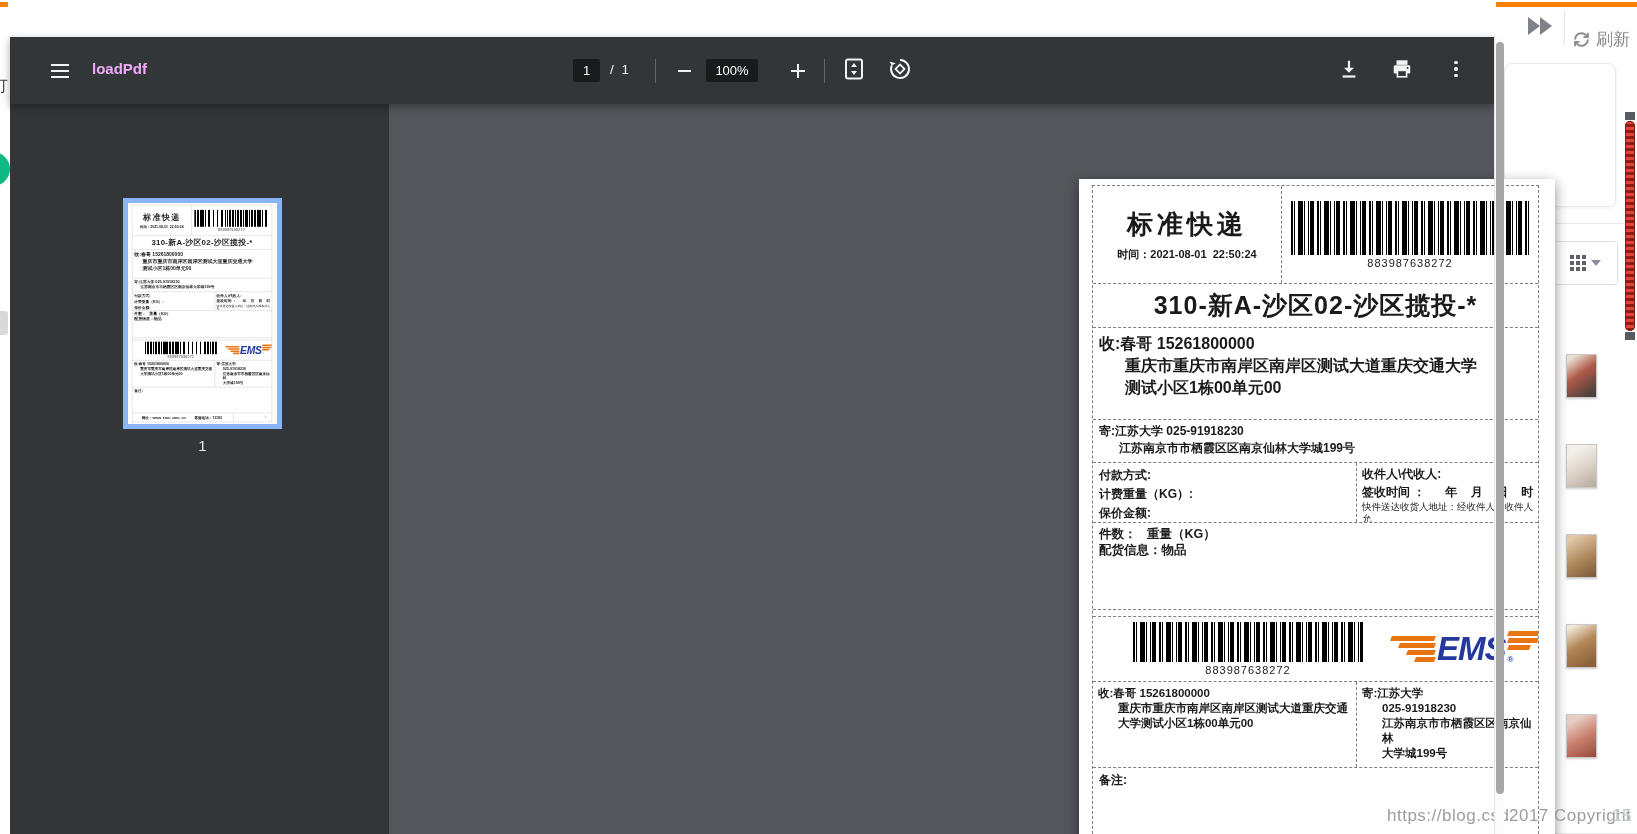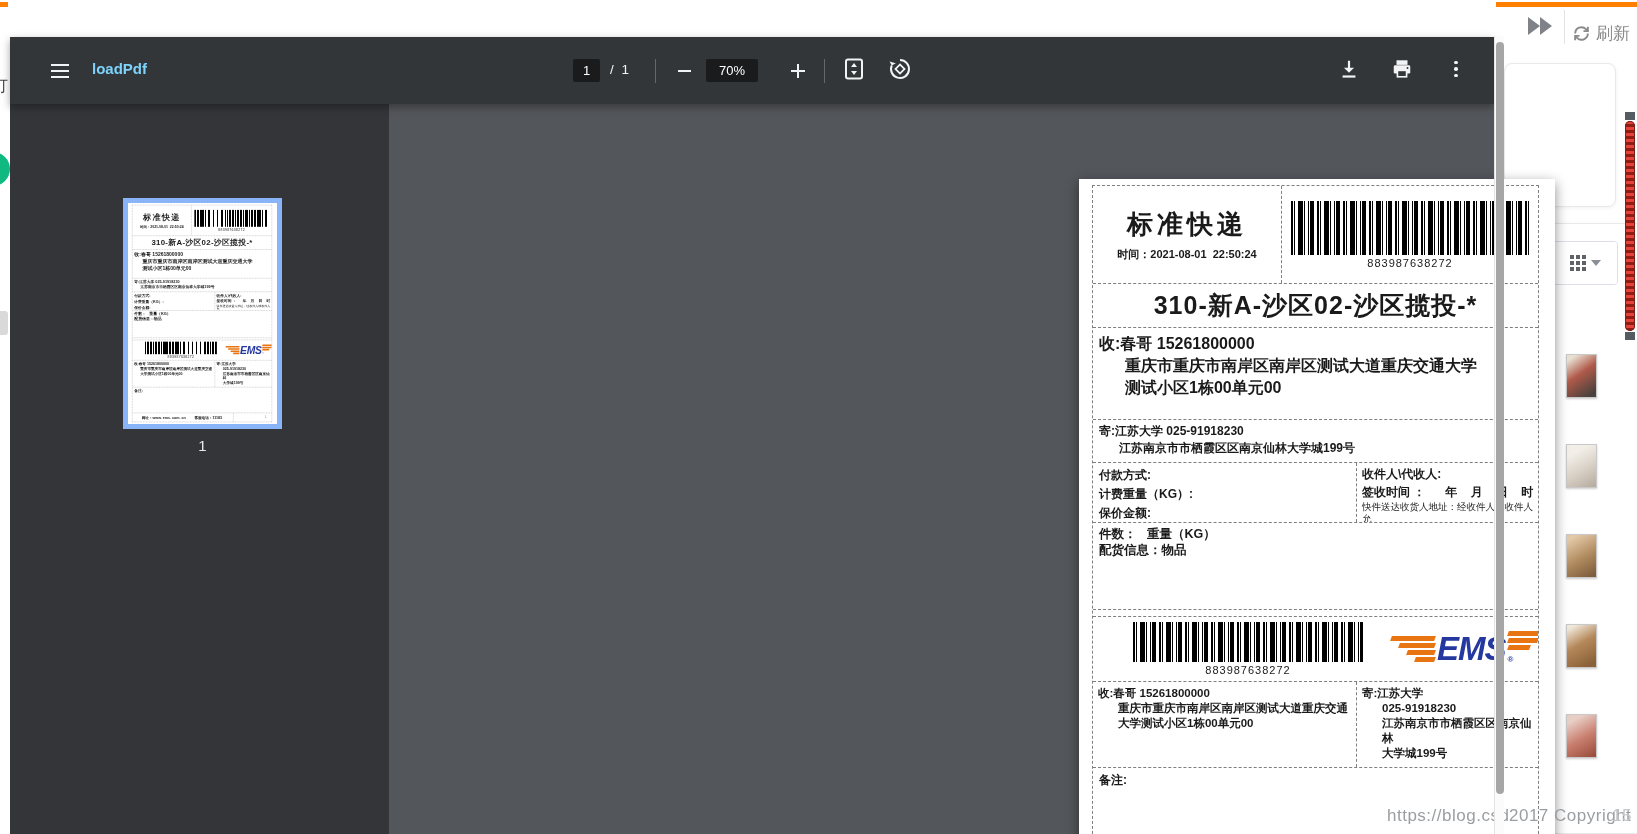--- a/index.html
+++ b/index.html
@@ -21,21 +21,21 @@
                border-bottom:1px solid #ededed; z-index:40; }
   .print-btn { position:absolute; left:18px; top:6px; padding:4px 11px; background:#f3f3f3;
                border:1px solid #c9c9c9; border-radius:2px; font-size:14px; color:#5f5f5f; cursor:default; }
 
   .topright-bar { position:absolute; left:1504px; top:8px; width:133px; height:40px; z-index:10; }
   .ff-icon { position:absolute; left:24px; top:9px; width:26px; height:18px; }
   .ff-icon i { position:absolute; top:0; width:0; height:0; border-top:9px solid transparent;
                border-bottom:9px solid transparent; border-left:12px solid #7f8288; }
   .ff-icon i:first-child { left:0; } .ff-icon i:last-child { left:12px; }
   .tr-divider { position:absolute; left:60px; top:2px; width:1px; height:34px; background:#e3e3e3; }
-  .refresh-wrap { position:absolute; left:68px; top:14px; display:flex; align-items:center; gap:5px;
+  .refresh-wrap { position:absolute; left:68px; top:20px; display:flex; align-items:center; gap:5px;
                   color:#8a8a8a; font-size:17px; }
 
   
   .card1 { position:absolute; left:1504px; top:63px; width:112px; height:144px; background:#fff;
            border:1px solid #e9e9e9; border-radius:8px; box-shadow:0 1px 4px rgba(0,0,0,.06); z-index:8; }
   .card2 { position:absolute; left:1496px; top:223px; width:160px; height:611px; background:#fff;
            border:1px solid #e9e9e9; border-radius:8px 0 0 0; box-shadow:0 1px 4px rgba(0,0,0,.06); z-index:8; }
   .btn-group { position:absolute; left:1500px; top:241px; height:44px; display:flex;
                border:1px solid #dcdfe6; border-radius:4px; overflow:hidden; background:#fff; z-index:9; }
   .bg-btn { width:52px; display:flex; align-items:center; justify-content:center; background:#fff; border:none; }
@@ -76,21 +76,21 @@
   .pdf-modal { position:absolute; left:10px; top:37px; width:1484px; height:797px; z-index:30; }
   .pdf-toolbar { position:absolute; left:0; top:0; width:1484px; height:67px; background:#323639;
                  box-shadow:0 3px 8px rgba(0,0,0,.35); z-index:34; color:#f1f3f4; }
   .pdf-sidebar { position:absolute; left:0; top:67px; width:379px; height:730px; background:#333538; z-index:31; }
   .pdf-content { position:absolute; left:379px; top:67px; width:1105px; height:730px; background:#53565a; z-index:31; }
 
   .tb-btn { position:absolute; background:none; border:none; display:flex; align-items:center; justify-content:center;
             width:28px; height:28px; cursor:default; }
   .hamburger { left:36px; top:20px; flex-direction:column; gap:4px; }
   .hamburger i { display:block; width:18px; height:2.2px; background:#f1f3f4; }
-  .pdf-title { position:absolute; left:82px; top:23px; font-size:15px; font-weight:bold; color:#7dd3fc; }
+  .pdf-title { position:absolute; left:82px; top:23px; font-size:15px; font-weight:bold; color:#f0abfc; }
 
   .page-box { position:absolute; left:563px; top:22px; width:27px; height:23px; background:#191b1c;
               border-radius:2px; color:#fff; font-size:13px; text-align:center; line-height:23px; }
   .page-total { position:absolute; left:600px; top:25px; font-size:13.5px; color:#f1f3f4; letter-spacing:2px; }
   .tb-sep { position:absolute; top:22px; width:1px; height:24px; background:rgba(255,255,255,.25); }
   .sep1 { left:645px; } .sep2 { left:814px; }
   .minus-btn { left:660px; top:20px; } .minus-btn i { width:13px; height:2px; background:#f1f3f4; }
   .zoom-box { position:absolute; left:696px; top:22px; width:52px; height:23px; background:#191b1c;
               border-radius:2px; color:#fff; font-size:13px; text-align:center; line-height:23px; }
   .plus-btn { left:774px; top:20px; position:absolute; }
@@ -466,21 +466,21 @@
           <i></i>
         </button>
       <div class="pdf-title">loadPdf</div>
 
       <div class="page-box">1</div>
       <div class="page-total"><span>/</span> <span>1</span></div>
       <div class="tb-sep sep1"></div>
       <button class="tb-btn minus-btn">
           <i></i>
         </button>
-      <div class="zoom-box">70%</div>
+      <div class="zoom-box">100%</div>
       <button class="tb-btn plus-btn">
           <span class="h"></span>
           <span class="v"></span>
         </button>
       <div class="tb-sep sep2"></div>
 
       <button class="tb-btn fit-btn">
         <svg width="24" height="24" viewBox="0 0 24 24">
           <rect x="4" y="2.5" width="16" height="19" rx="2" fill="none" stroke="#f1f3f4" stroke-width="2"></rect>
           <path d="M12 6l3 4h-6z" fill="#f1f3f4"></path>

